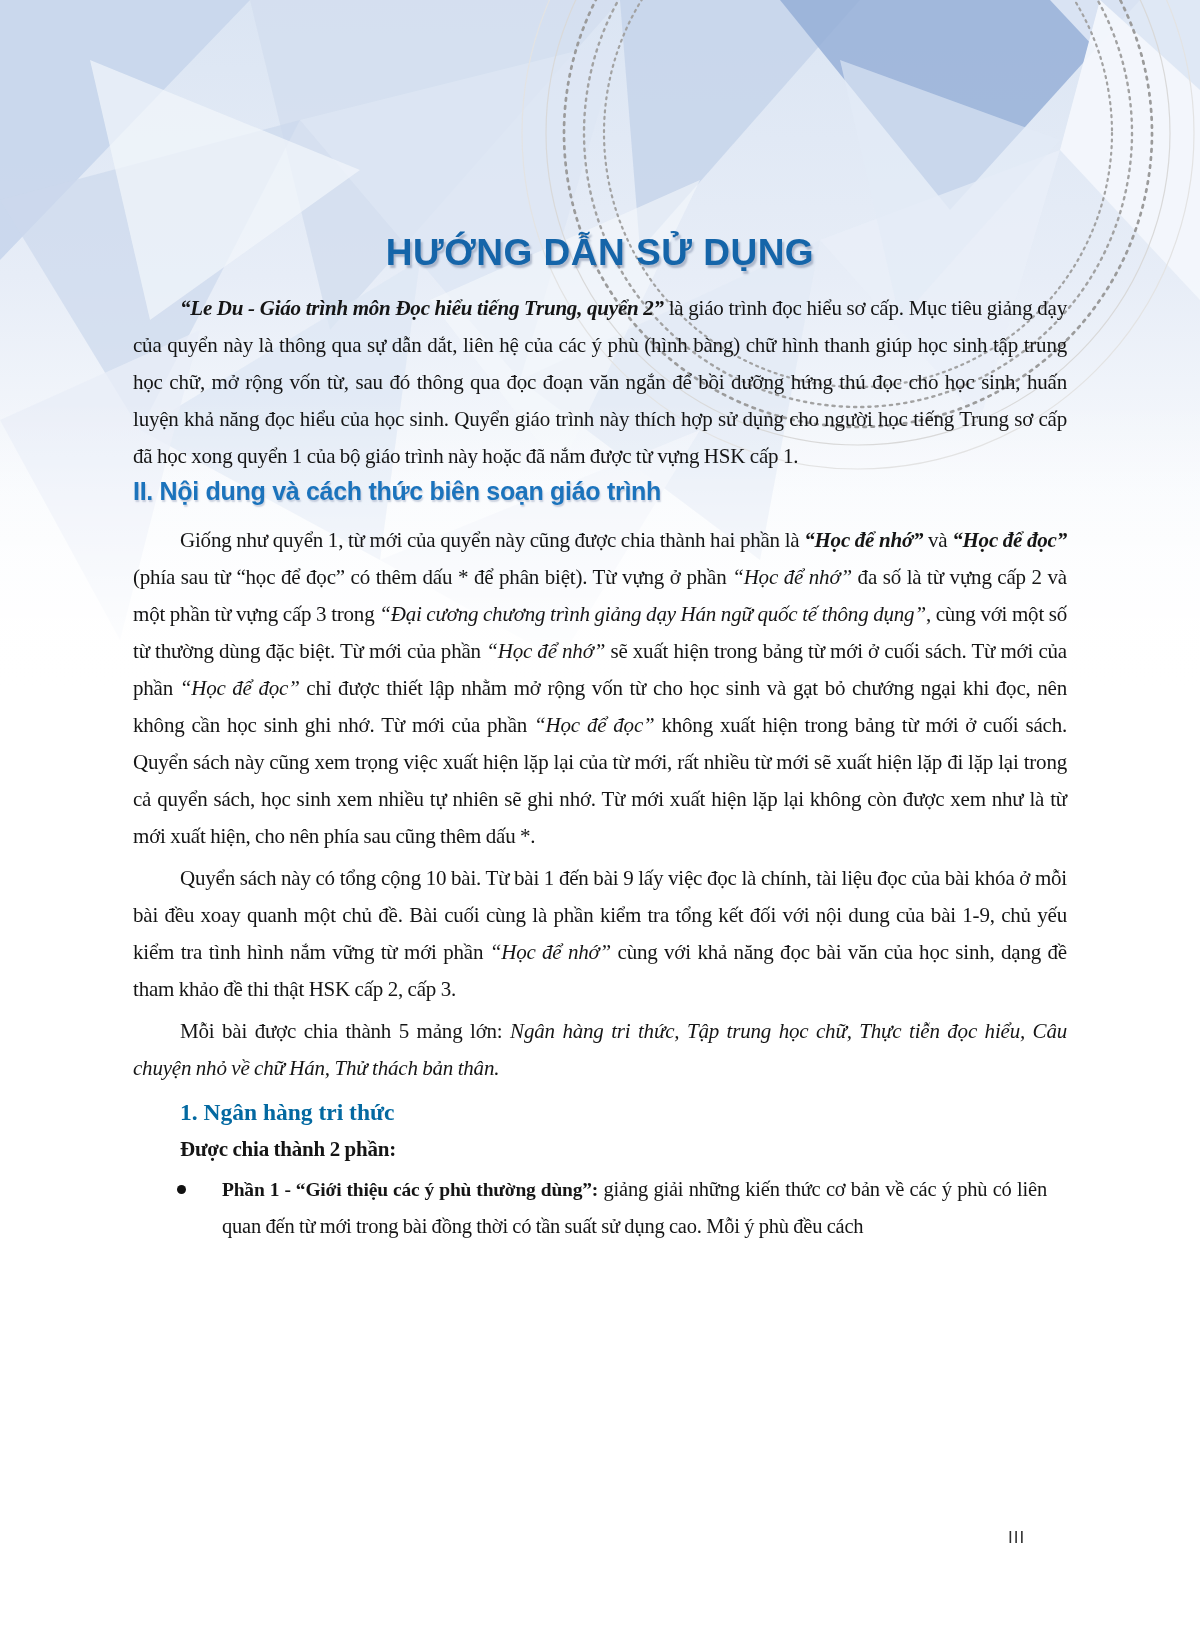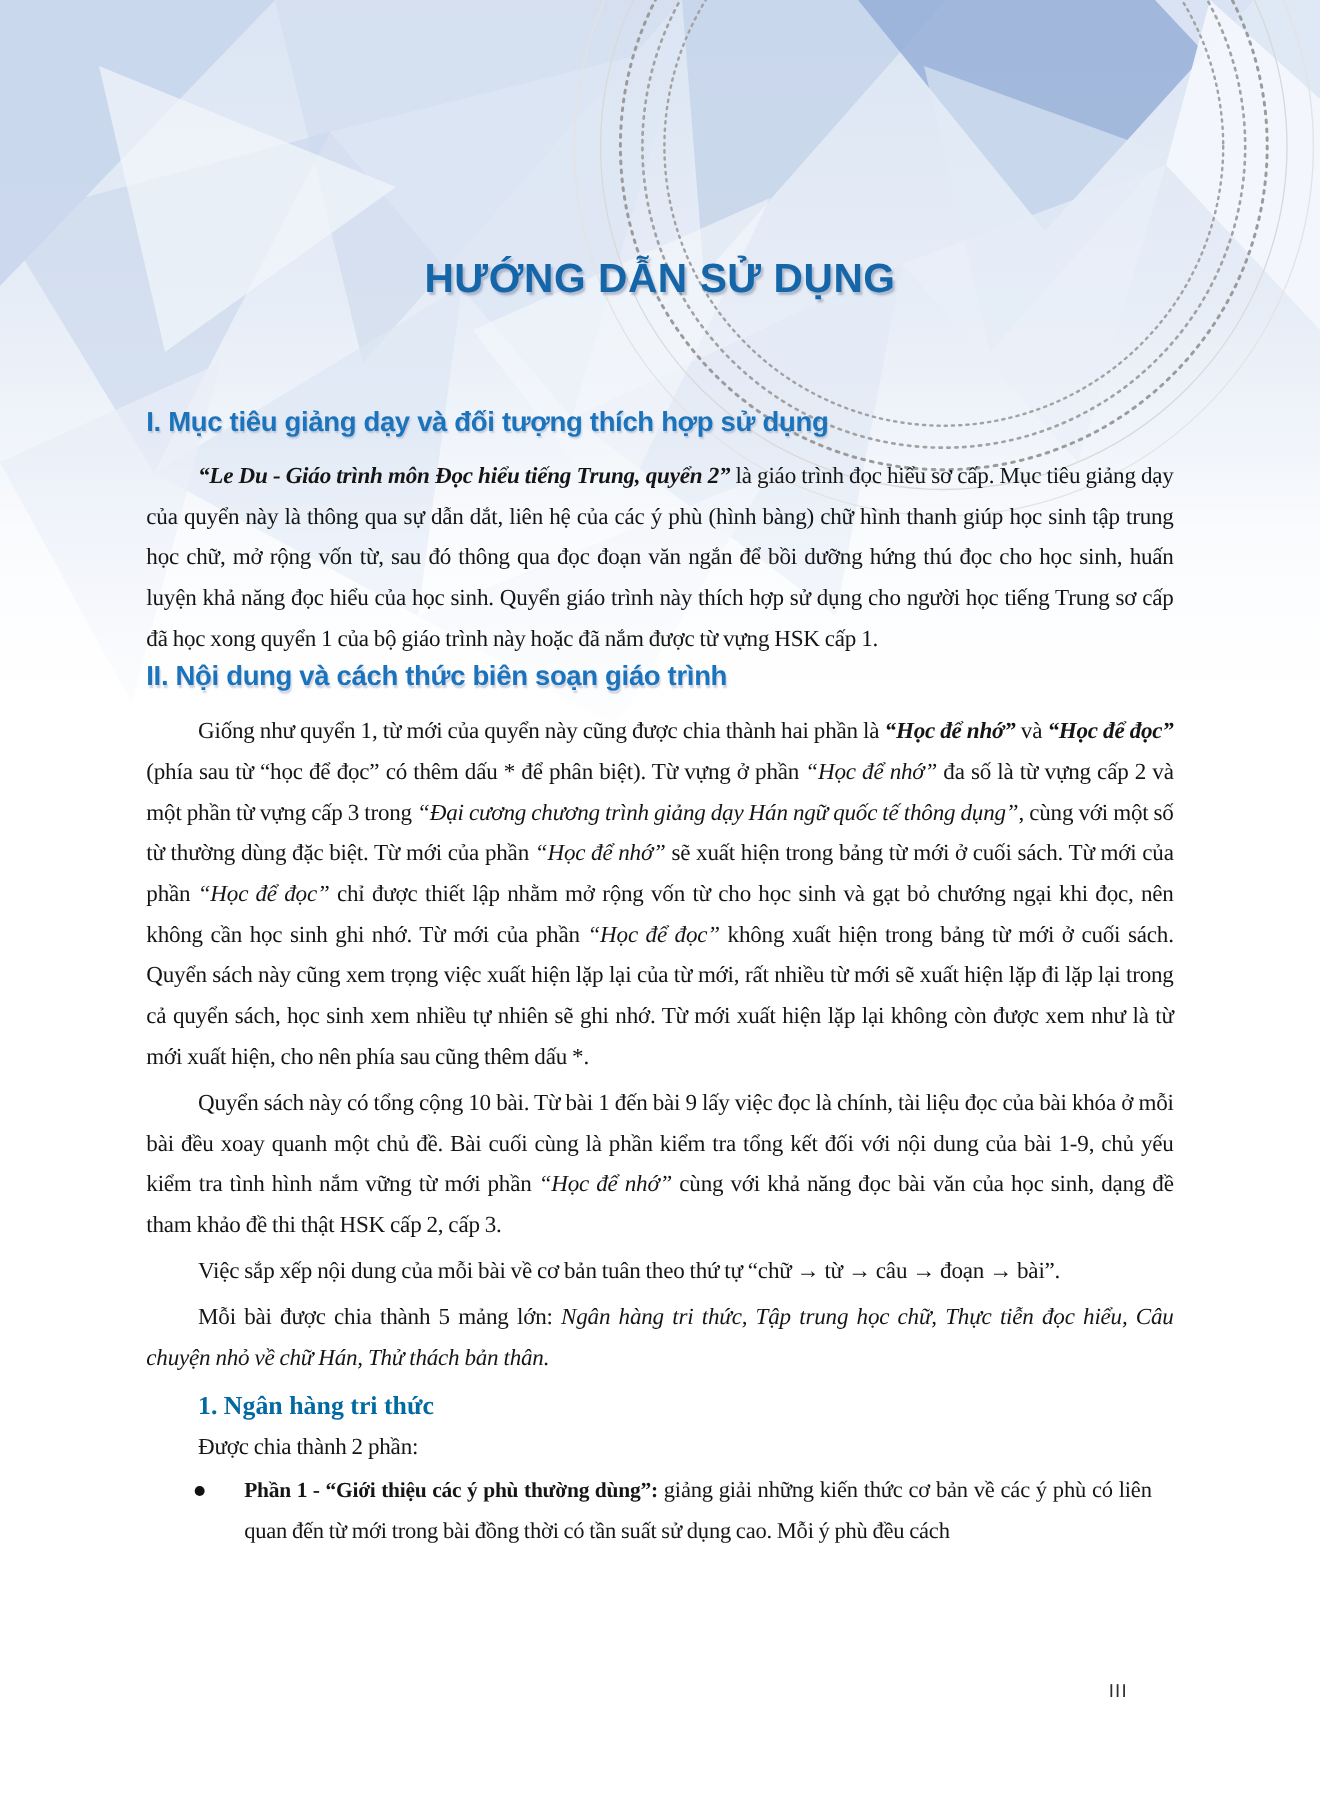--- a/index.html
+++ b/index.html
@@ -66,21 +66,21 @@
     font-size:19.5px;
     letter-spacing:-.2px;
   }
   .subsection-title{
     margin:9px 0 0 47px;
     font-weight:bold;
     font-size:23.5px;
     line-height:32px;
     color:#0369a1;
   }
-  .intro-line{margin-top:3px;}
+  .intro-line{margin-top:3px;font-weight:bold;}
   .bullet-item{
     position:relative;
     margin-top:3px;
     padding-left:89px;
     padding-right:20px;
     font-size:20.5px;
     line-height:37px;
     text-align:justify;
     letter-spacing:-.2px;
     word-spacing:-.5px;
@@ -148,31 +148,29 @@
       <circle cx="858" cy="133" r="254" stroke="#a2a2a2" stroke-width="2.2" stroke-dasharray="2 4.6" stroke-linecap="round"></circle>
       <circle cx="858" cy="133" r="274" stroke="#a2a2a2" stroke-width="2.4" stroke-dasharray="2.2 5" stroke-linecap="round"></circle>
       <circle cx="858" cy="133" r="294" stroke="#9b9b9b" stroke-width="2.7" stroke-dasharray="2.5 5.6" stroke-linecap="round"></circle>
     </g>
   </svg>
 
   <div class="content">
 
     <h1 class="doc-title">HƯỚNG DẪN SỬ DỤNG</h1>
 
-    <h2 class="sec-heading first">I. Mục tiêu giảng dạy và đối tượng thích hợp sử dụng</h2>
 
     <p class="body ind p1"><span class="run-bi">“Le Du - Giáo trình môn Đọc hiểu tiếng Trung, quyển 2”</span><span> là giáo trình đọc hiểu sơ cấp. Mục tiêu giảng dạy của quyển này là thông qua sự dẫn dắt, liên hệ của các ý phù (hình bàng) chữ hình thanh giúp học sinh tập trung học chữ, mở rộng vốn từ, sau đó thông qua đọc đoạn văn ngắn để bồi dưỡng hứng thú đọc cho học sinh, huấn luyện khả năng đọc hiểu của học sinh. Quyển giáo trình này thích hợp sử dụng cho người học tiếng Trung sơ cấp đã học xong quyển 1 của bộ giáo trình này hoặc đã nắm được từ vựng HSK cấp 1.</span></p>
 
     <h2 class="sec-heading second">II. Nội dung và cách thức biên soạn giáo trình</h2>
 
     <p class="body ind p2"><span>Giống như quyển 1, từ mới của quyển này cũng được chia thành hai phần là </span><span class="run-bi">“Học để nhớ”</span><span> và </span><span class="run-bi">“Học để đọc”</span><span> (phía sau từ “học để đọc” có thêm dấu * để phân biệt). Từ vựng ở phần </span><span class="run-i">“Học để nhớ”</span><span> đa số là từ vựng cấp 2 và một phần từ vựng cấp 3 trong </span><span class="run-i">“Đại cương chương trình giảng dạy Hán ngữ quốc tế thông dụng”</span><span>, cùng với một số từ thường dùng đặc biệt. Từ mới của phần </span><span class="run-i">“Học để nhớ”</span><span> sẽ xuất hiện trong bảng từ mới ở cuối sách. Từ mới của phần </span><span class="run-i">“Học để đọc”</span><span> chỉ được thiết lập nhằm mở rộng vốn từ cho học sinh và gạt bỏ chướng ngại khi đọc, nên không cần học sinh ghi nhớ. Từ mới của phần </span><span class="run-i">“Học để đọc”</span><span> không xuất hiện trong bảng từ mới ở cuối sách. Quyển sách này cũng xem trọng việc xuất hiện lặp lại của từ mới, rất nhiều từ mới sẽ xuất hiện lặp đi lặp lại trong cả quyển sách, học sinh xem nhiều tự nhiên sẽ ghi nhớ. Từ mới xuất hiện lặp lại không còn được xem như là từ mới xuất hiện, cho nên phía sau cũng thêm dấu *.</span></p>
 
     <p class="body ind pn"><span>Quyển sách này có tổng cộng 10 bài. Từ bài 1 đến bài 9 lấy việc đọc là chính, tài liệu đọc của bài khóa ở mỗi bài đều xoay quanh một chủ đề. Bài cuối cùng là phần kiểm tra tổng kết đối với nội dung của bài 1-9, chủ yếu kiểm tra tình hình nắm vững từ mới phần </span><span class="run-i">“Học để nhớ”</span><span> cùng với khả năng đọc bài văn của học sinh, dạng đề tham khảo đề thi thật HSK cấp 2, cấp 3.</span></p>
 
-    <p class="body ind pn"><span>Việc sắp xếp nội dung của mỗi bài về cơ bản tuân theo thứ tự “chữ → từ → câu → đoạn → bài”.</span></p>
 
     <p class="body ind pn"><span>Mỗi bài được chia thành 5 mảng lớn: </span><span class="run-i">Ngân hàng tri thức, Tập trung học chữ, Thực tiễn đọc hiểu, Câu chuyện nhỏ về chữ Hán, Thử thách bản thân.</span></p>
 
     <div class="subsection-title">1. Ngân hàng tri thức</div>
 
     <p class="body ind intro-line">Được chia thành 2 phần:</p>
 
     <div class="bullet-item">
       <span class="bullet-dot"></span>
       <span class="bullet-text"><span class="run-b">Phần 1 - “Giới thiệu các ý phù thường dùng”:</span><span> giảng giải những kiến thức cơ bản về các ý phù có liên quan đến từ mới trong bài đồng thời có tần suất sử dụng cao. Mỗi ý phù đều cách</span></span>

